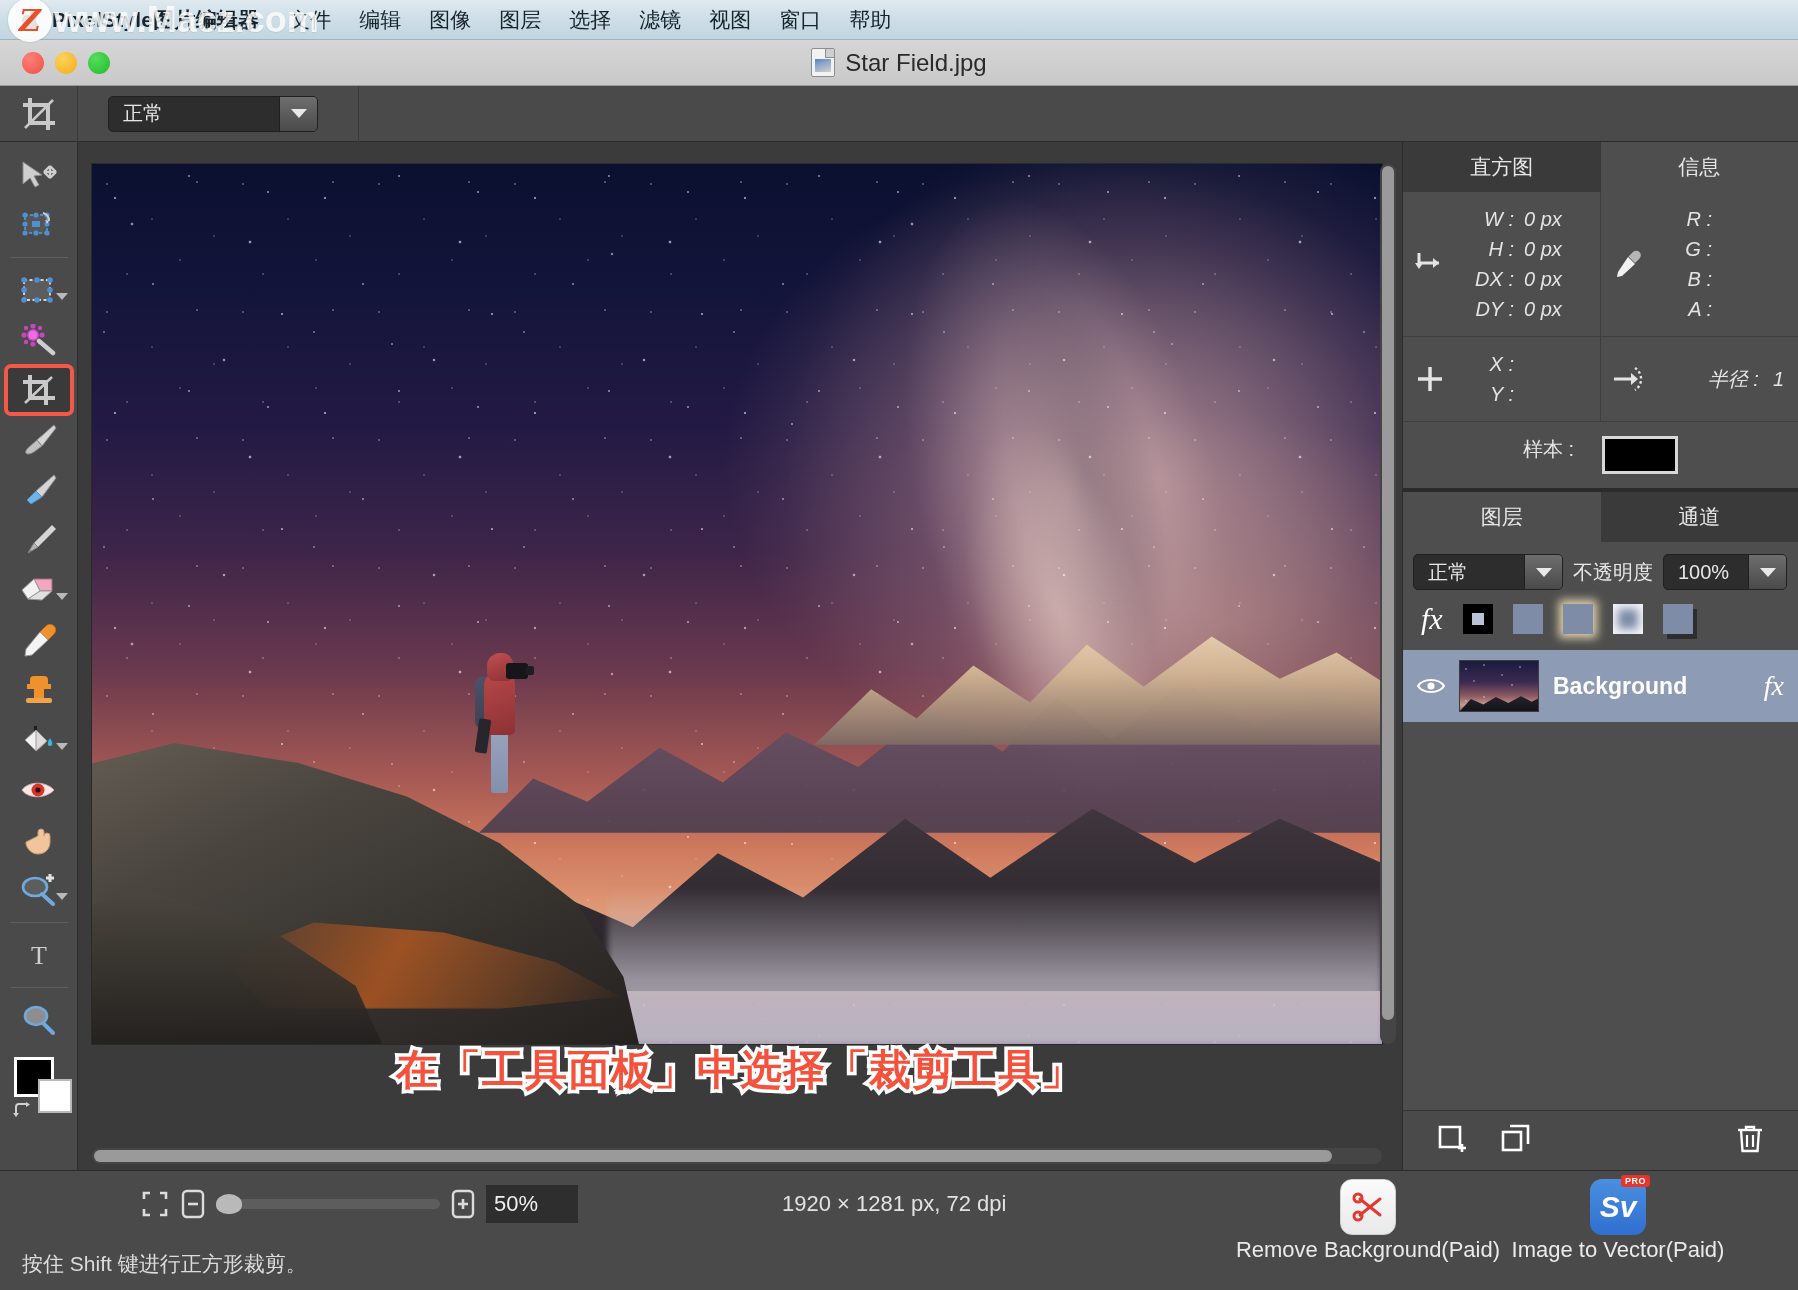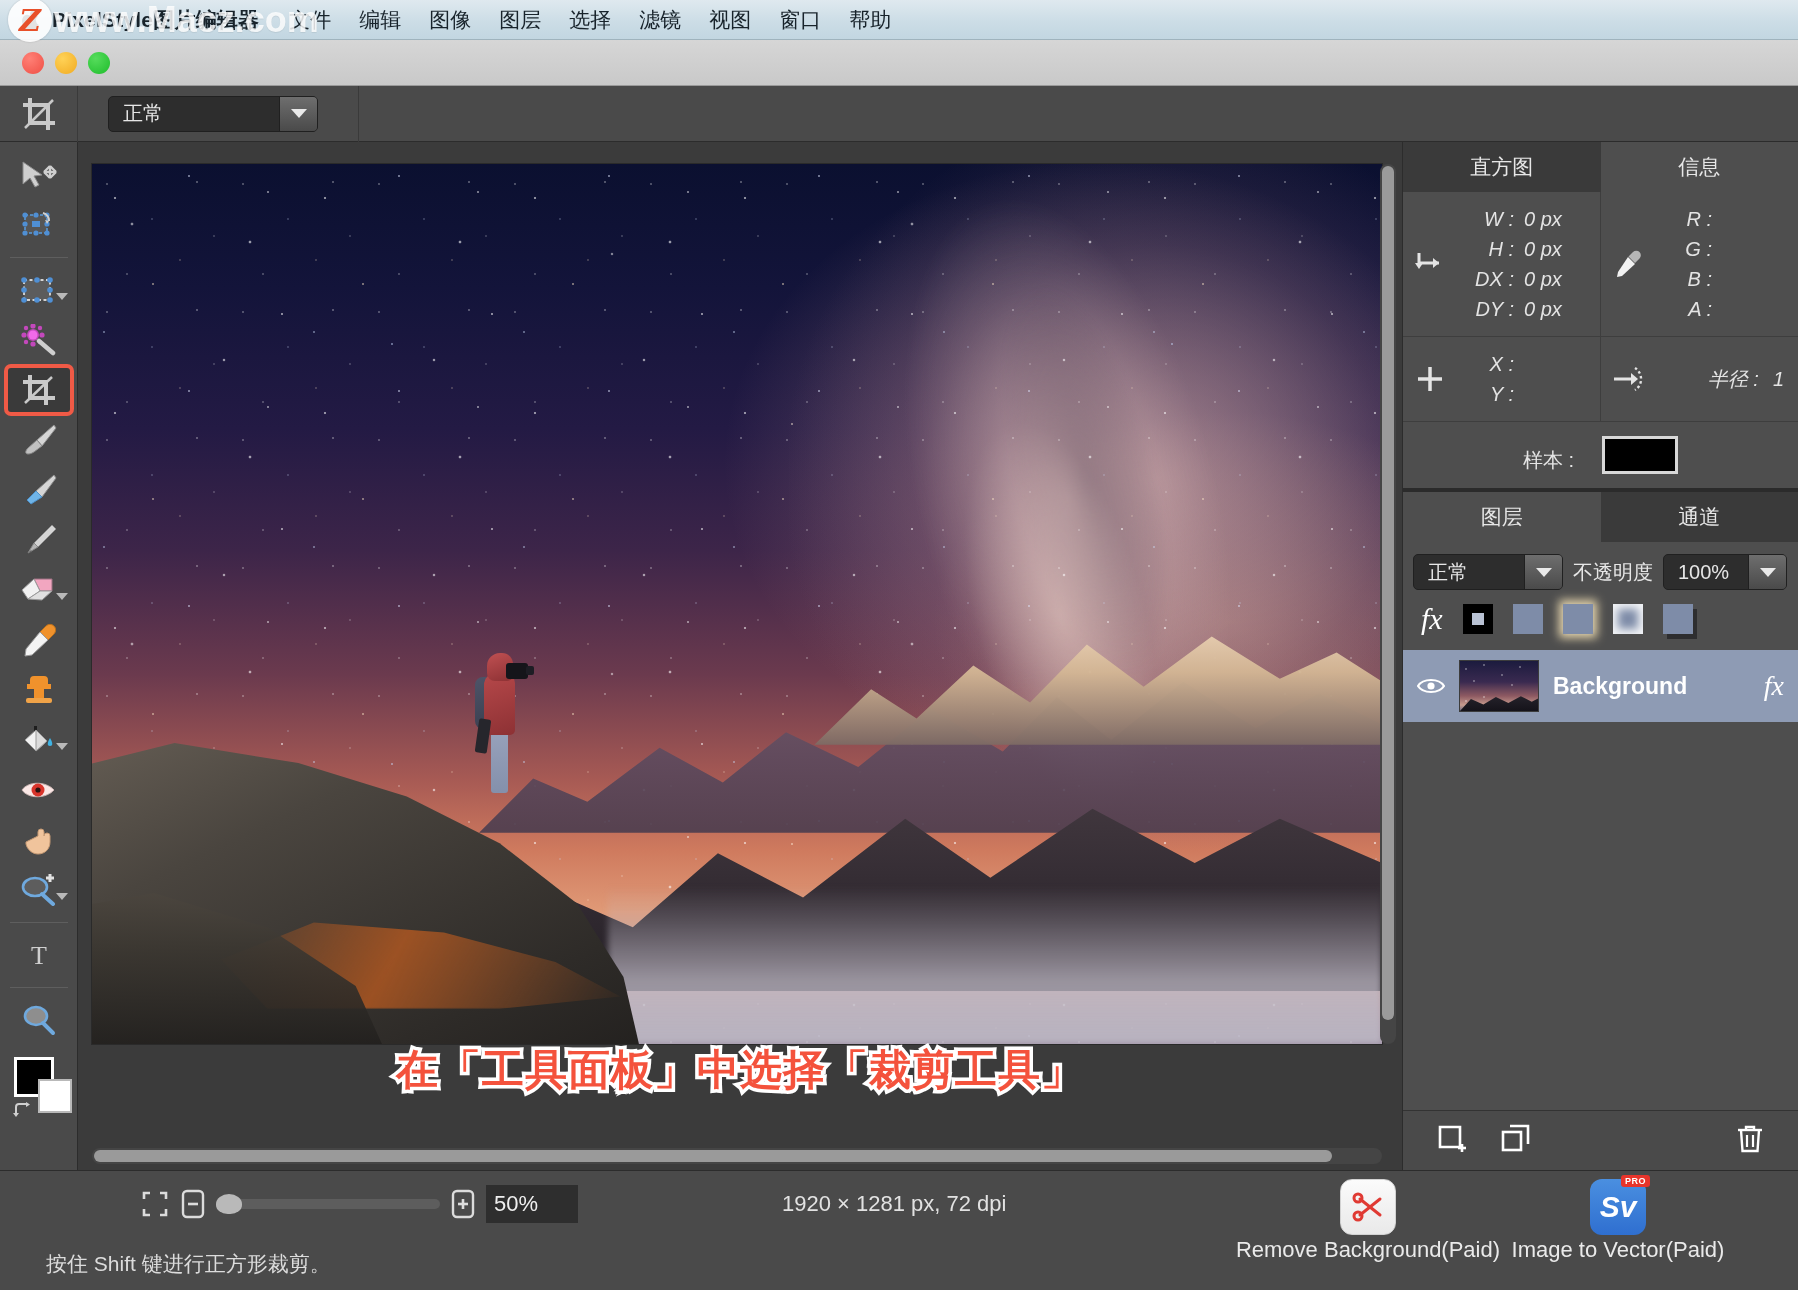--- a/index.html
+++ b/index.html
@@ -281,21 +281,21 @@
   .info-grid { display: flex; border-bottom: 1px solid #3e3e3e; }
   .info-cell { flex: 1; display: flex; align-items: center; padding: 12px 0; }
   .info-cell.left  { border-right: 1px solid #3e3e3e; }
   .ic-icon { width: 54px; display: flex; align-items: center; justify-content: center; color: #e2e2e2; }
   .kv-list { flex: 1; }
   .kv { display: flex; justify-content: flex-end; font-size: 20px; color: #e4e4e4; line-height: 30px; padding-right: 14px; }
   .kv .k { text-align: right; }
   .kv .v { width: 72px; text-align: left; padding-left: 10px; }
   .kv .v.right { width: auto; padding-left: 14px; }
   .sample-row {
-    display:flex; align-items:flex-end; justify-content:center; gap: 28px;
+    display:flex; align-items:flex-start; justify-content:center; gap: 28px;
     padding: 14px 0; border-bottom: 4px solid #2b2b2b;
   }
   .sample-row .lbl { font-size: 20px; color: #e4e4e4; }
   #sample-chip { width: 76px; height: 38px; background:#000; border: 3px solid #d8d8d8; }
 
   
   #layers-panel { flex: 1; display: flex; flex-direction: column; background:#4e4e4e; min-height:0; }
   #layer-opts { display: flex; align-items: center; gap: 10px; padding: 12px 10px; }
   #layer-blend { width: 150px; }
   .opacity-lbl { font-size: 20px; color: #e6e6e6; white-space: nowrap; }
@@ -352,21 +352,21 @@
   .zslider { width: 224px; height: 10px; background:#5d5d5d; border-radius: 5px; position: relative; }
   .zslider .knob { position: absolute; left: 0; top: -5px; width: 26px; height: 20px; background:#b9b9b9; border-radius: 50% 50% 45% 45%; }
   #zoom-val {
     background: #2e2e2e; color: #efefef; font-size: 22px; height: 38px; width: 92px;
     display: flex; align-items: center; padding-left: 8px;
   }
   #doc-size {
     position: absolute; left: 782px; top: 20px; font-size: 22px; color: #e2e2e2; white-space: nowrap;
   }
   #hint {
-    position: absolute; left: 22px; bottom: 12px; font-size: 21px; color: #dcdcdc; white-space: nowrap; margin-left: 24px;
+    position: absolute; left: 22px; bottom: 12px; font-size: 21px; color: #dcdcdc; white-space: nowrap;
   }
   .paid-item { position: absolute; top: 8px; text-align: center; width: 300px; }
   .paid-ic { width: 56px; height: 56px; margin: 0 auto 2px auto; border-radius: 12px; display:flex; align-items:center; justify-content:center; position: relative; }
   #paid-rembg .paid-ic { background: linear-gradient(180deg,#fbfbfb,#e9e9e9); border:1px solid #d2d2d2; }
   #paid-vector .paid-ic { background: linear-gradient(180deg,#4a8fe0,#2f6fd0); }
   #paid-vector .sv { color:#fff; font-size: 30px; font-weight: bold; font-style: italic; }
   #paid-vector .pro {
     position: absolute; right: -4px; top: -4px; background: #e8342b; color:#fff;
     font-size: 9px; font-weight: bold; padding: 1px 4px; border-radius: 3px; letter-spacing: .5px;
   }
@@ -400,20 +400,24 @@
   <div id="watermark">
     <span id="wm-badge">Z</span>
     <span id="wm-text">www.Macz.com</span>
   </div>
 
   <div id="titlebar">
     <div class="traffic">
       <span class="tl red"></span>
       <span class="tl yellow"></span>
       <span class="tl green"></span>
+    </div>
+    <div id="title-center">
+      <span class="file-ic"></span>
+      <span>Star Field.jpg</span>
     </div>
   </div>
 
   <div id="optionsbar">
     <div id="opt-tool-ic">
       <svg width="36" height="36" viewBox="0 0 36 36">
         <path d="M9 2 L9 27 L34 27" stroke="#c9c9c9" stroke-width="4" fill="none"></path>
         <path d="M2 9 L27 9 L27 34" stroke="#c9c9c9" stroke-width="4" fill="none"></path>
         <line x1="4" y1="32" x2="32" y2="4" stroke="#c9c9c9" stroke-width="2.5"></line>
       </svg>

